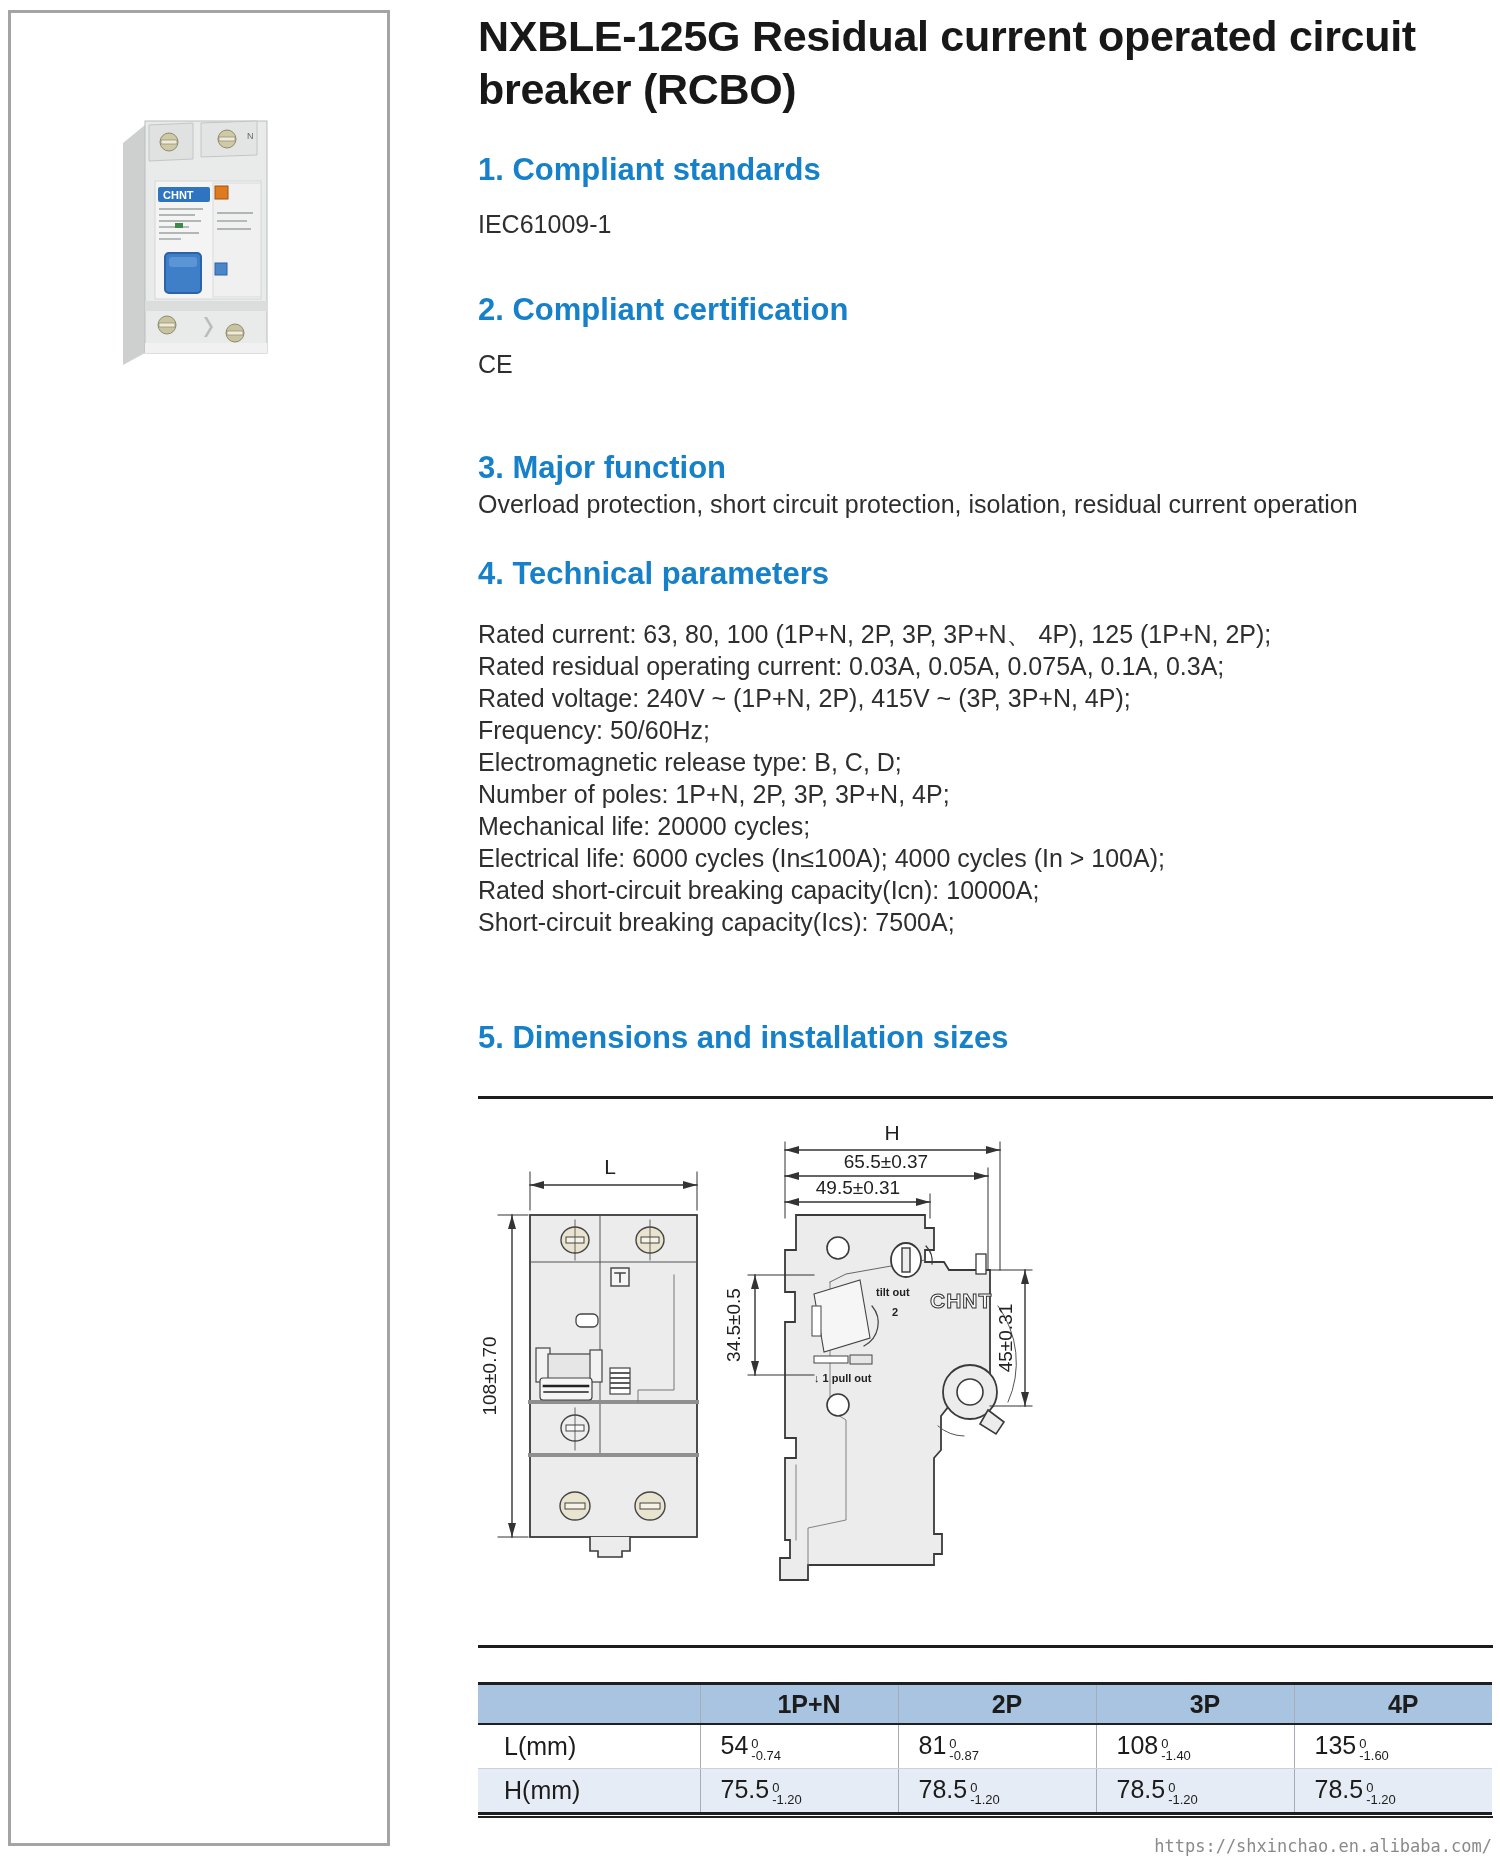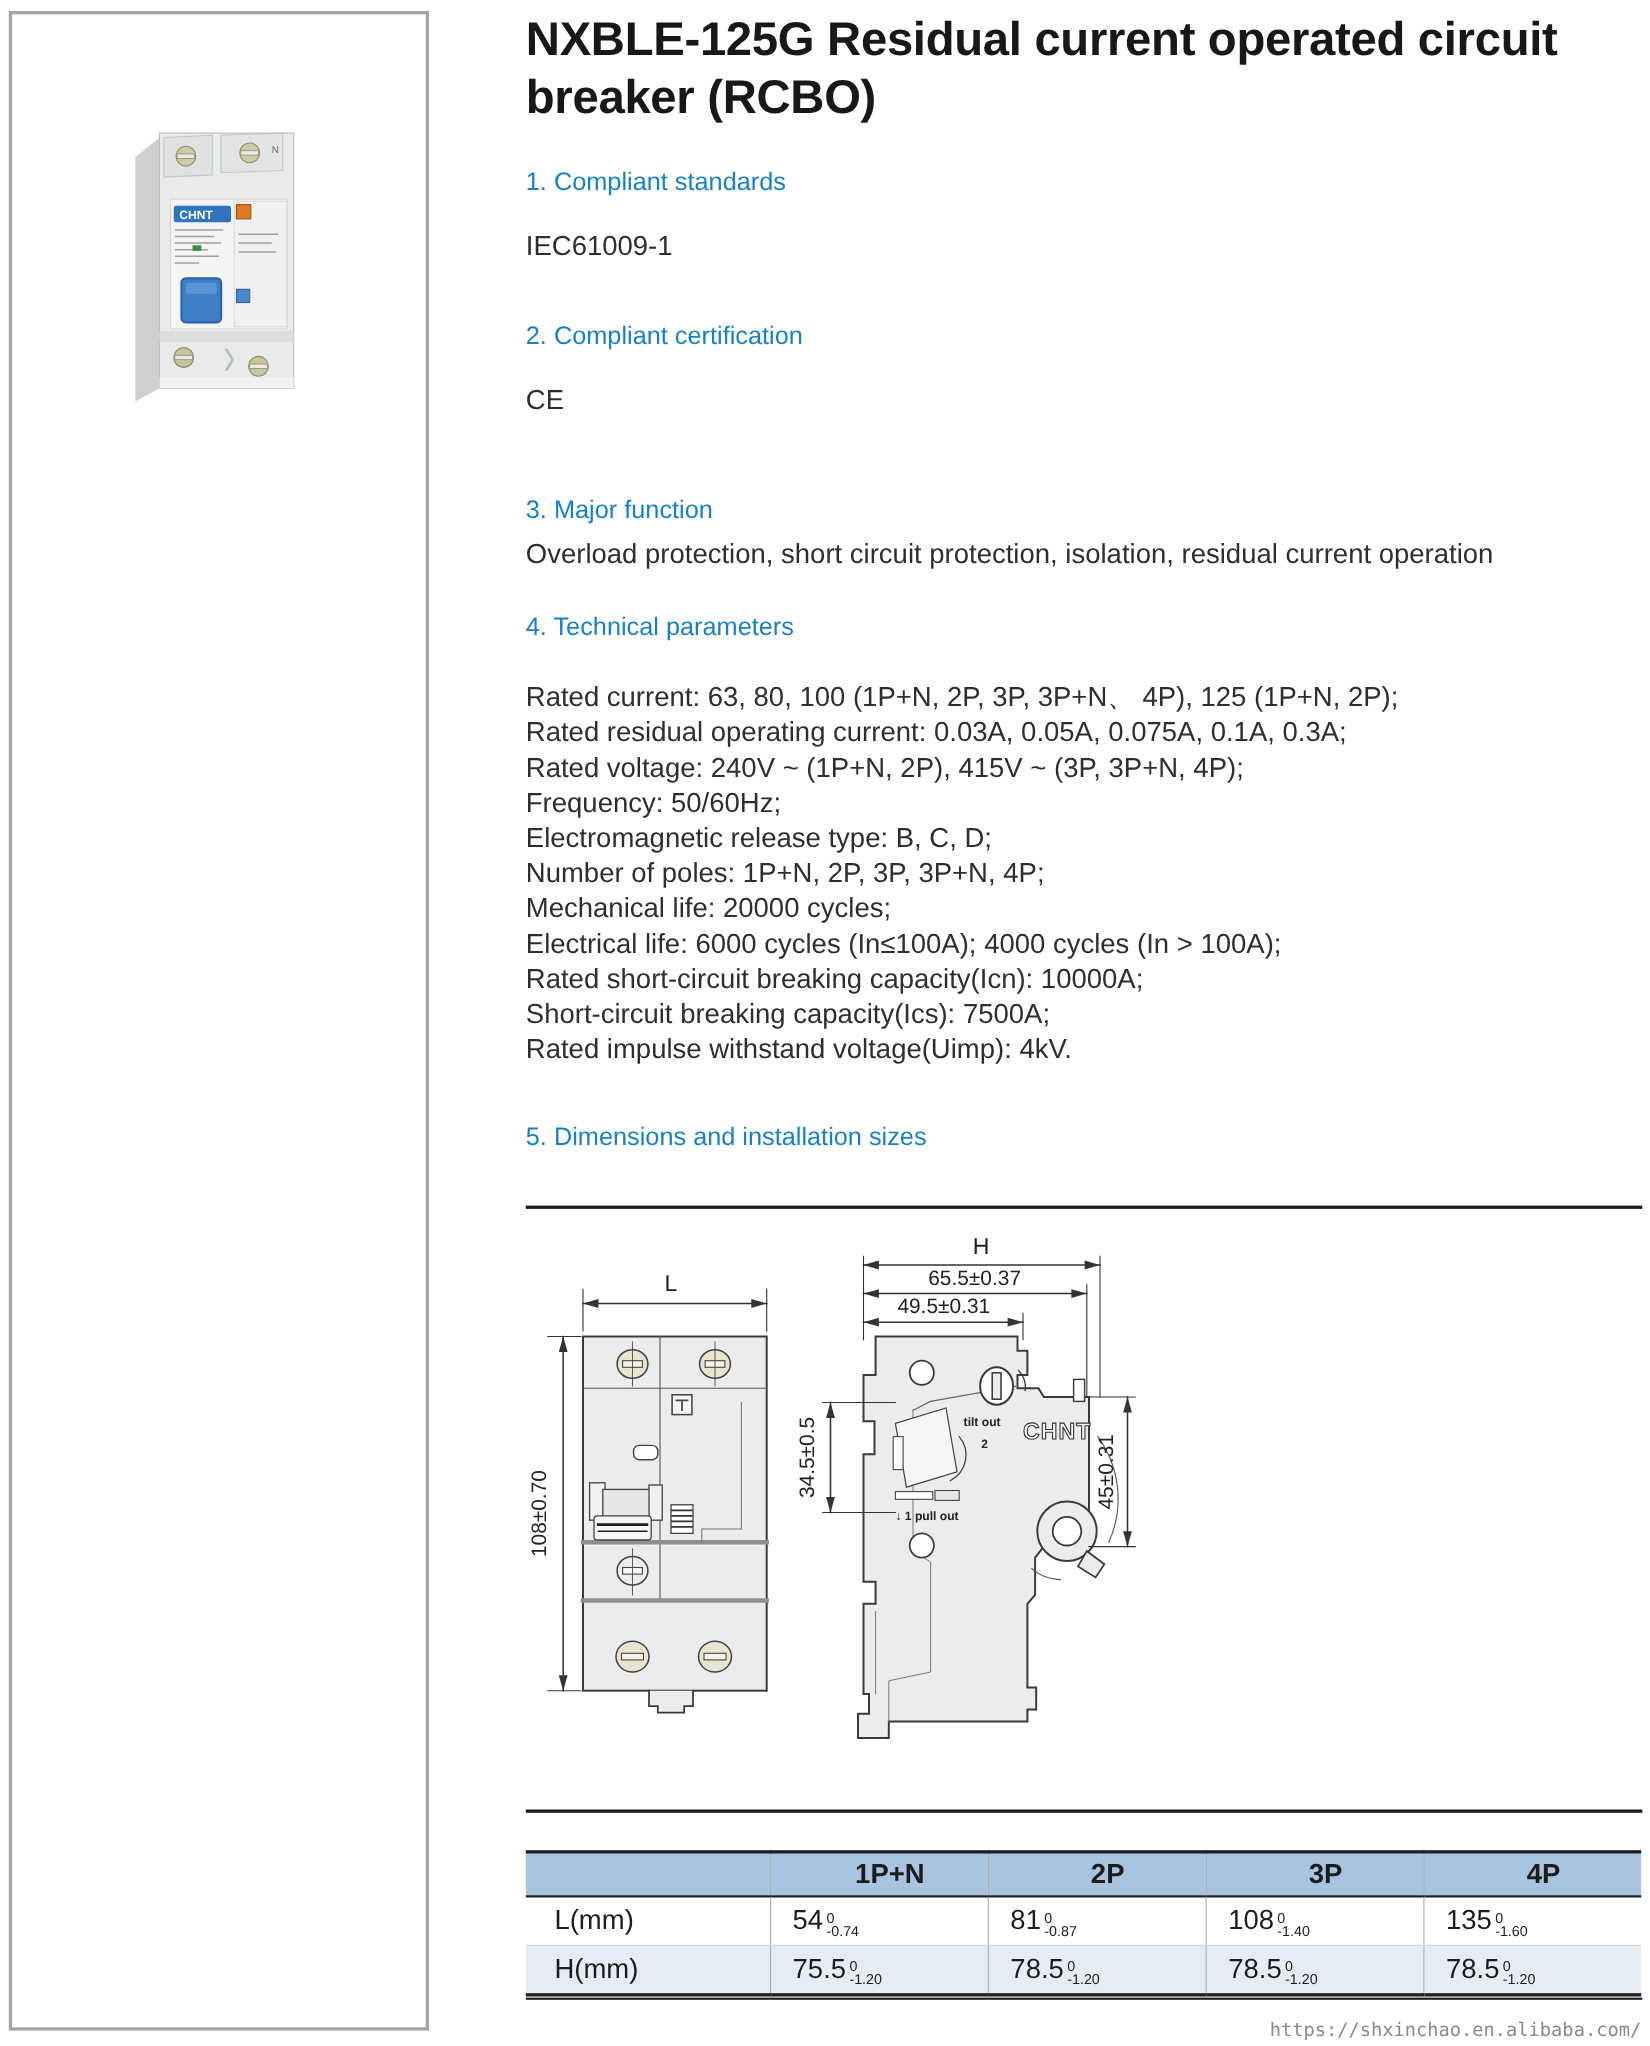--- a/index.html
+++ b/index.html
@@ -3,21 +3,21 @@
 <meta charset="utf-8">
 <style>
   html,body{margin:0;padding:0;background:#ffffff;}
   .page{position:relative;width:1500px;height:1860px;background:#ffffff;overflow:hidden;
         font-family:"Liberation Sans",sans-serif;color:#2e2e2e;}
   .abs{position:absolute;}
   
   .photo-frame{left:8px;top:10px;width:376px;height:1830px;border:3px solid #a4a4a4;background:#ffffff;}
   
   .doc-title{left:478px;top:10px;width:1030px;font-size:43px;line-height:53px;font-weight:bold;color:#181818;letter-spacing:-0.3px;}
-  .sec-h{left:478px;width:1010px;font-size:23px;font-weight:normal;color:#1681c9;}
+  .sec-h{left:478px;width:1010px;font-size:31px;font-weight:bold;color:#1681c9;}
   .sec-b{left:478px;width:1010px;font-size:25px;color:#2e2e2e;}
   .param-lines{left:478px;top:618px;width:1014px;font-size:25px;line-height:32px;color:#2e2e2e;}
   .rule{left:478px;width:1015px;height:3px;background:#1c1c1c;}
   
   .dim-table{left:478px;top:1682px;width:1014px;border-top:3px solid #1f1f1f;border-collapse:collapse;table-layout:fixed;font-size:25px;color:#1c1c1c;}
   .dim-table th{background:#a9c4e0;font-weight:bold;text-align:center;height:38px;padding:0 0 0 20px;border-bottom:2px solid #1f1f1f;}
   .dim-table td{height:43px;padding:0 0 0 20px;background:#ffffff;}
   .dim-table tr.alt td{background:#e6ecf5;}
   .dim-table tr.r1 td{border-bottom:1px solid #ccd2dc;}
   .dim-table th+th,.dim-table td+td{border-left:1px solid #a8adb5;}
@@ -107,21 +107,20 @@
     <div>Rated current: 63, 80, 100 (1P+N, 2P, 3P, 3P+N、 4P), 125 (1P+N, 2P);</div>
     <div>Rated residual operating current: 0.03A, 0.05A, 0.075A, 0.1A, 0.3A;</div>
     <div>Rated voltage: 240V ~ (1P+N, 2P), 415V ~ (3P, 3P+N, 4P);</div>
     <div>Frequency: 50/60Hz;</div>
     <div>Electromagnetic release type: B, C, D;</div>
     <div>Number of poles: 1P+N, 2P, 3P, 3P+N, 4P;</div>
     <div>Mechanical life: 20000 cycles;</div>
     <div>Electrical life: 6000 cycles (In≤100A); 4000 cycles (In &gt; 100A);</div>
     <div>Rated short-circuit breaking capacity(Icn): 10000A;</div>
     <div>Short-circuit breaking capacity(Ics): 7500A;</div>
-    <div>Rated impulse withstand voltage(Uimp): 4kV.</div>
   </div>
 
   <div class="abs sec-h" style="top:1020px;">5. Dimensions and installation sizes</div>
 
   <div class="abs rule" style="top:1096px;"></div>
 
   <svg class="abs" style="left:478px;top:1110px;" width="1014" height="532" viewBox="0 0 1014 532">
 
     <g stroke-linecap="square">
 

